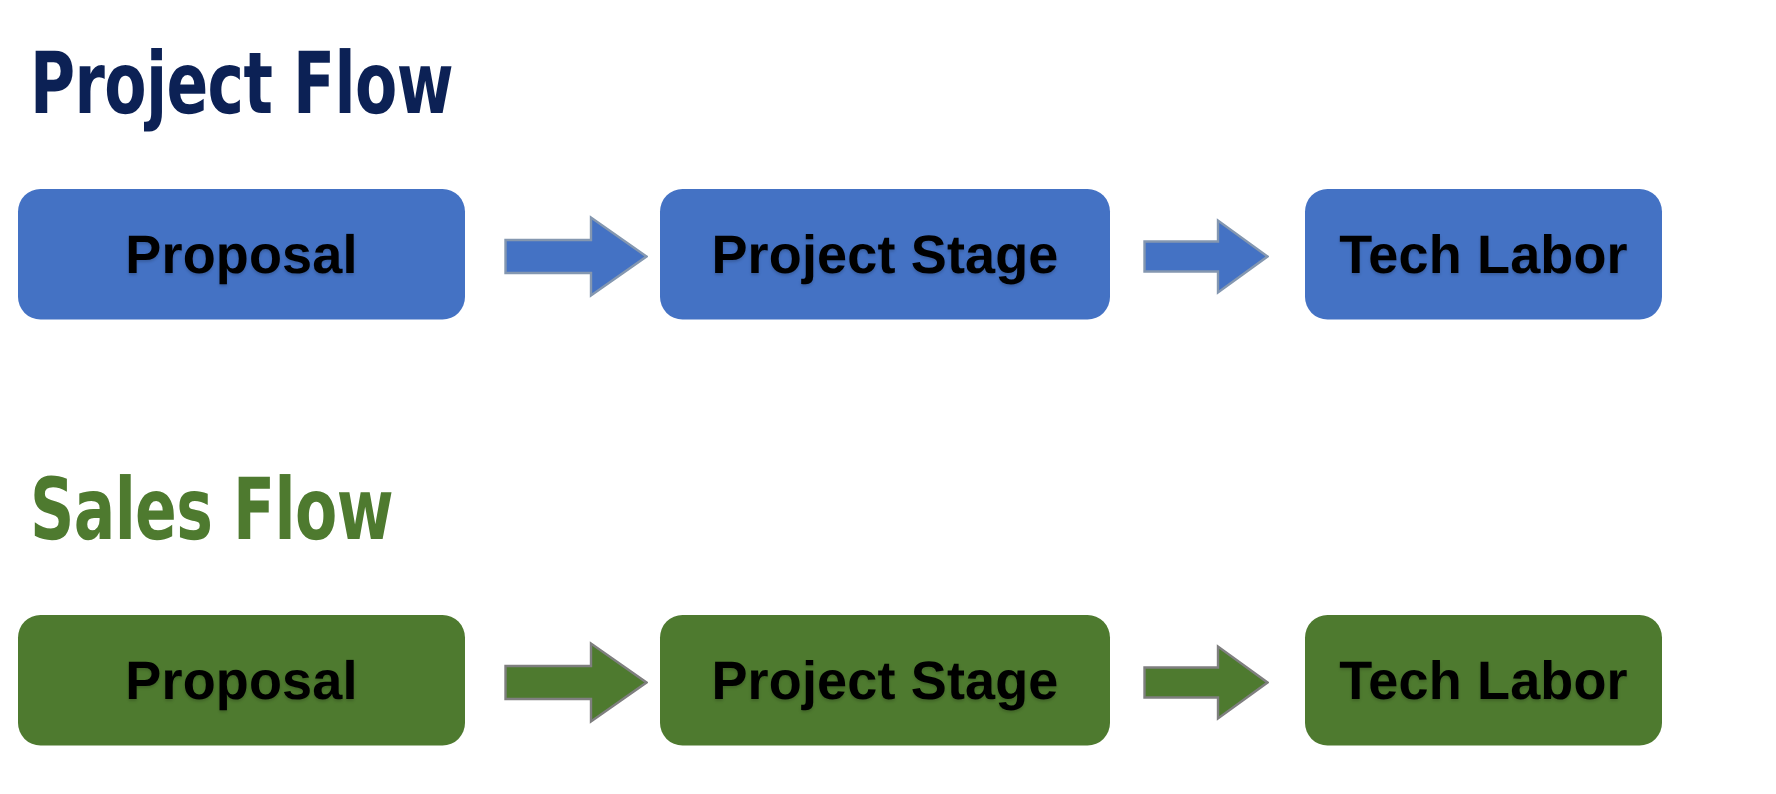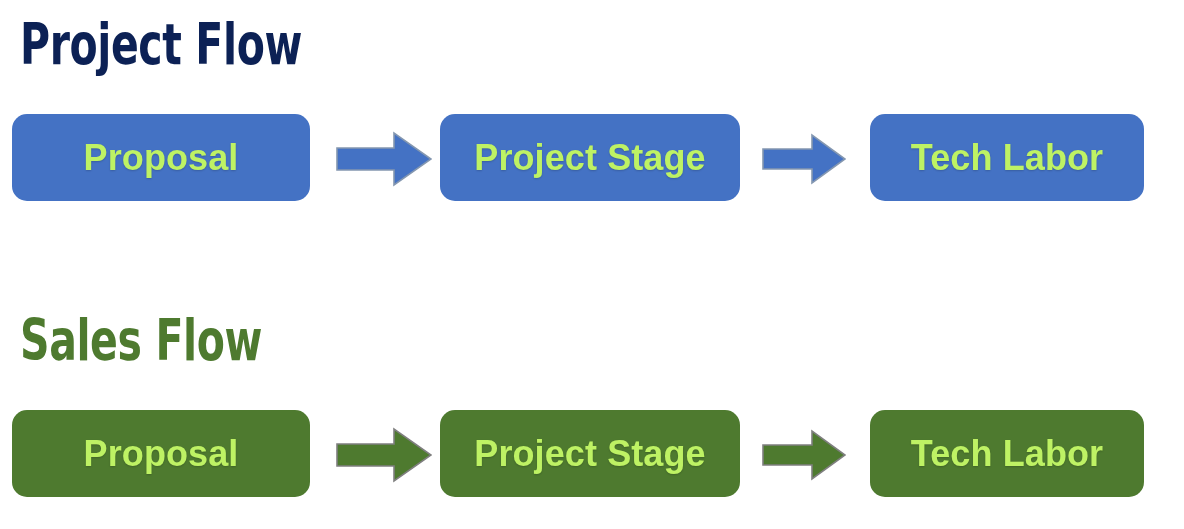--- a/index.html
+++ b/index.html
@@ -23,21 +23,21 @@
     width: 1184px;
     height: 529px;
   }
 
   
   .flow-section {
     position: absolute;
     left: 0;
     width: 1184px;
   }
-  #section-project { top: 0; height: 296px; }
+  #section-project { top: 12px; height: 296px; }
   #section-sales   { top: 296px; height: 233px; }
 
   
   .flow-title {
     position: absolute;
     left: 20px;
     margin: 0;
     font-family: "DejaVu Sans Condensed", "Liberation Sans Narrow", "Liberation Sans", sans-serif;
     font-weight: 700;
     font-size: 57px;
@@ -70,30 +70,30 @@
     display: flex;
     align-items: center;
     justify-content: center;
     box-sizing: border-box;
   }
   .flow-box .box-label {
     font-family: "Liberation Sans", sans-serif;
     font-weight: 700;
     font-size: 36px;
     line-height: 1;
-    color: #bef264;
+    color: #000000;
     letter-spacing: 0.1px;
     white-space: nowrap;
     text-shadow: 0 1px 2px rgba(0,0,0,0.18);
     user-select: none;
   }
 
   .box-1 { left: 12px;  width: 298px; }
   .box-2 { left: 440px; width: 300px; text-align: right; }
-  .box-3 { left: 870px; width: 274px; }
+  .box-3 { left: 870px; width: 238px; }
 
   .theme-blue  .flow-box { background: #4472c4; }
   .theme-green .flow-box { background: #4e7a2f; }
 
   
   .flow-arrow {
     position: absolute;
     top: 50%;
     transform: translateY(-50%);
     display: block;

